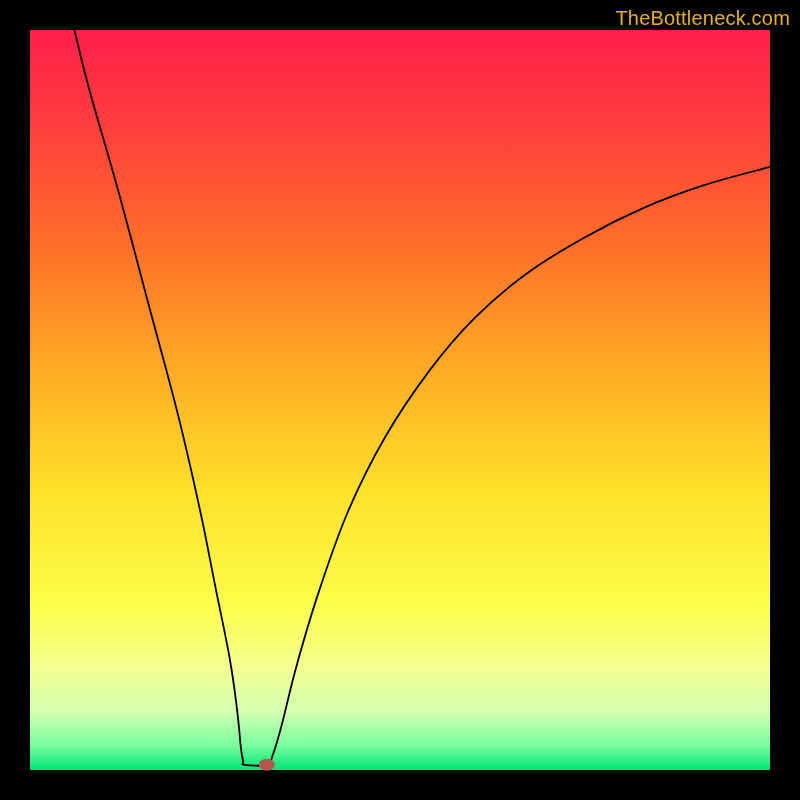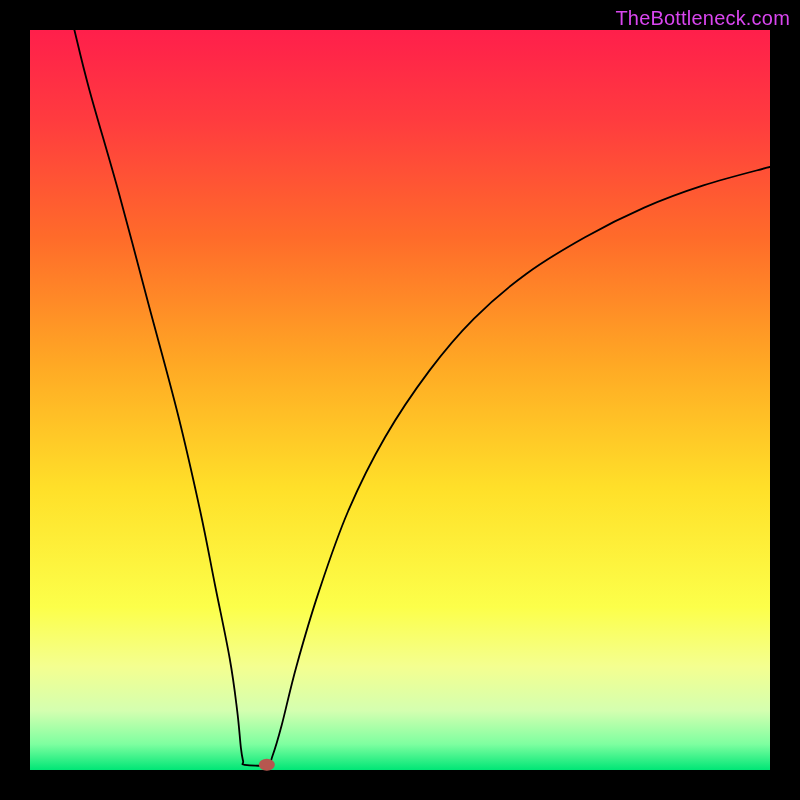--- a/index.html
+++ b/index.html
@@ -16,21 +16,21 @@
     top: 0;
     left: 0;
     width: 800px;
     height: 800px;
     background: #000;
   }
   .watermark {
     position: absolute;
     top: 7px;
     right: 10px;
-    color: #d946ef;
+    color: #eab308;
     font-size: 20px;
     font-weight: 500;
     letter-spacing: 0.2px;
   }
   svg {
     position: absolute;
     top: 0;
     left: 0;
   }
 </style>

